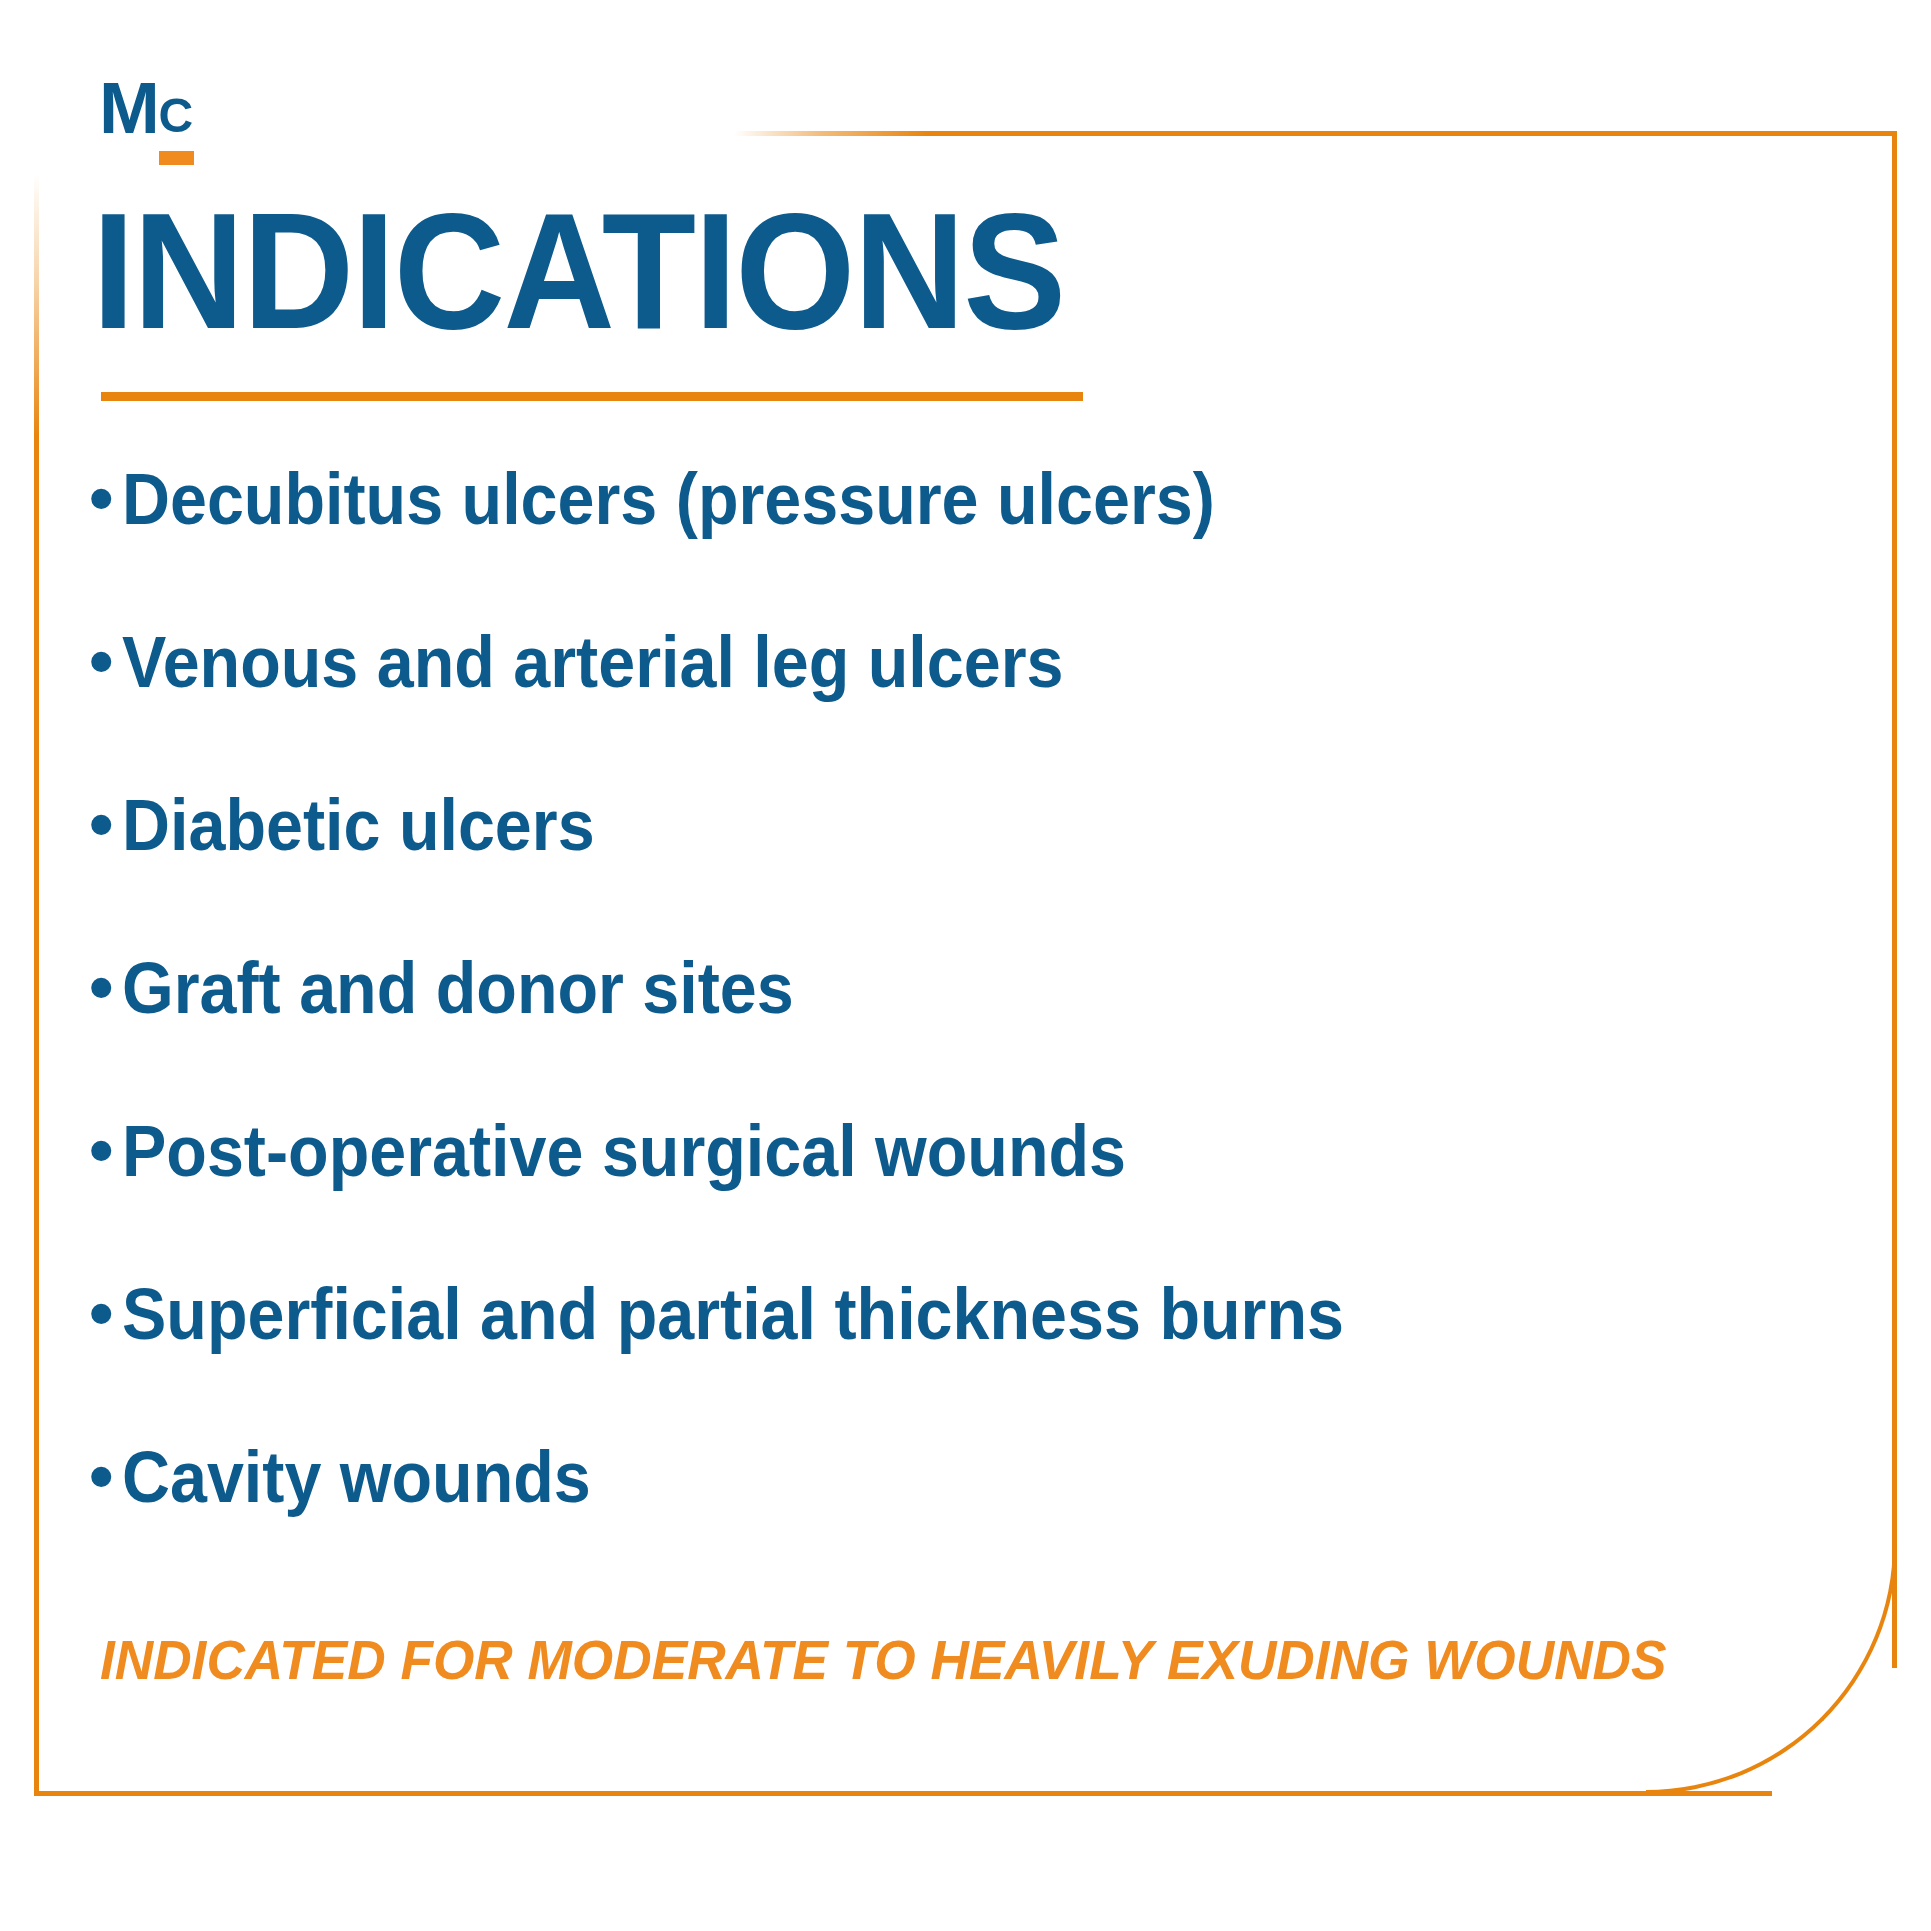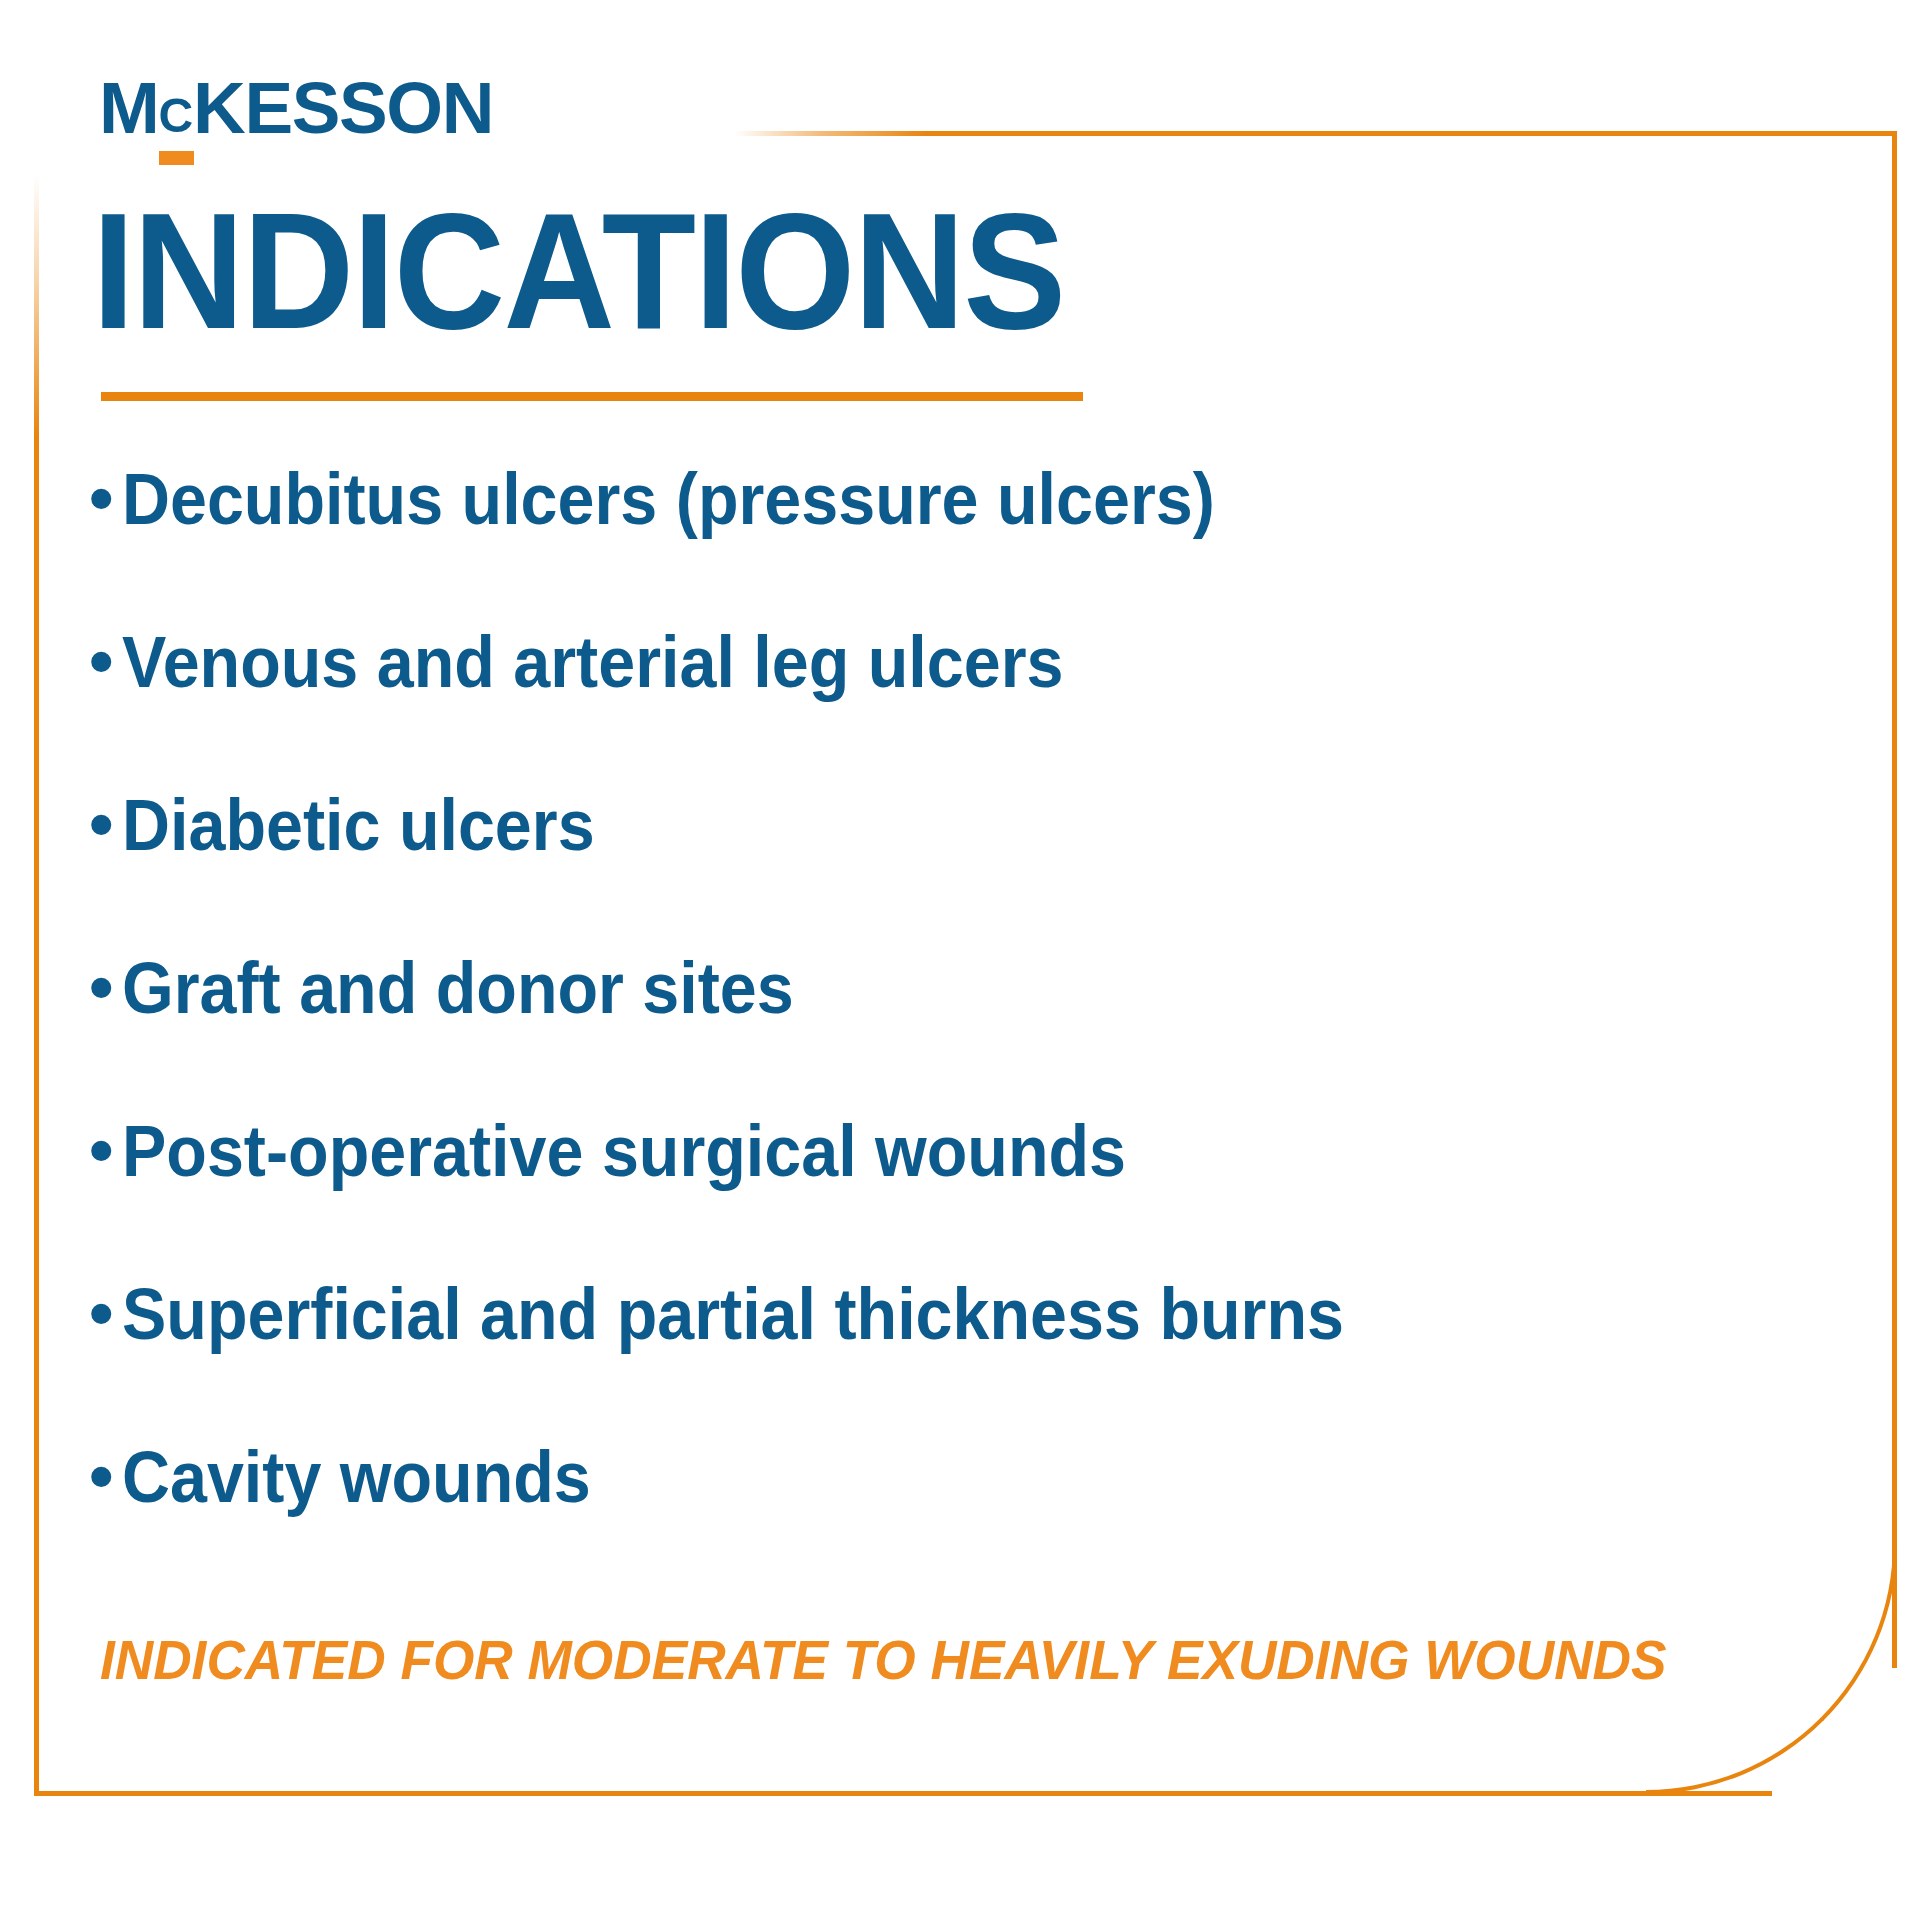--- a/index.html
+++ b/index.html
@@ -209,21 +209,20 @@
   <div class="frame-line" id="frame-right"></div>
   <div class="frame-line" id="frame-bottom"></div>
   <div class="frame-line" id="frame-corner"></div>
 
   <div id="logo">
     <span class="logo-m">M</span>
     <span class="logo-c-wrap">
       <span class="logo-c">C</span>
       <span class="logo-c-bar"></span>
     </span>
-    <span class="logo-rest">KESSON</span>
   </div>
 
   <div id="headline">INDICATIONS</div>
   <div id="headline-rule"></div>
 
   <div id="bullets">
 
     <div class="bullet-row">
       <span class="bullet-dot">•</span>
       <span class="bullet-text">Decubitus ulcers (pressure ulcers)</span>

